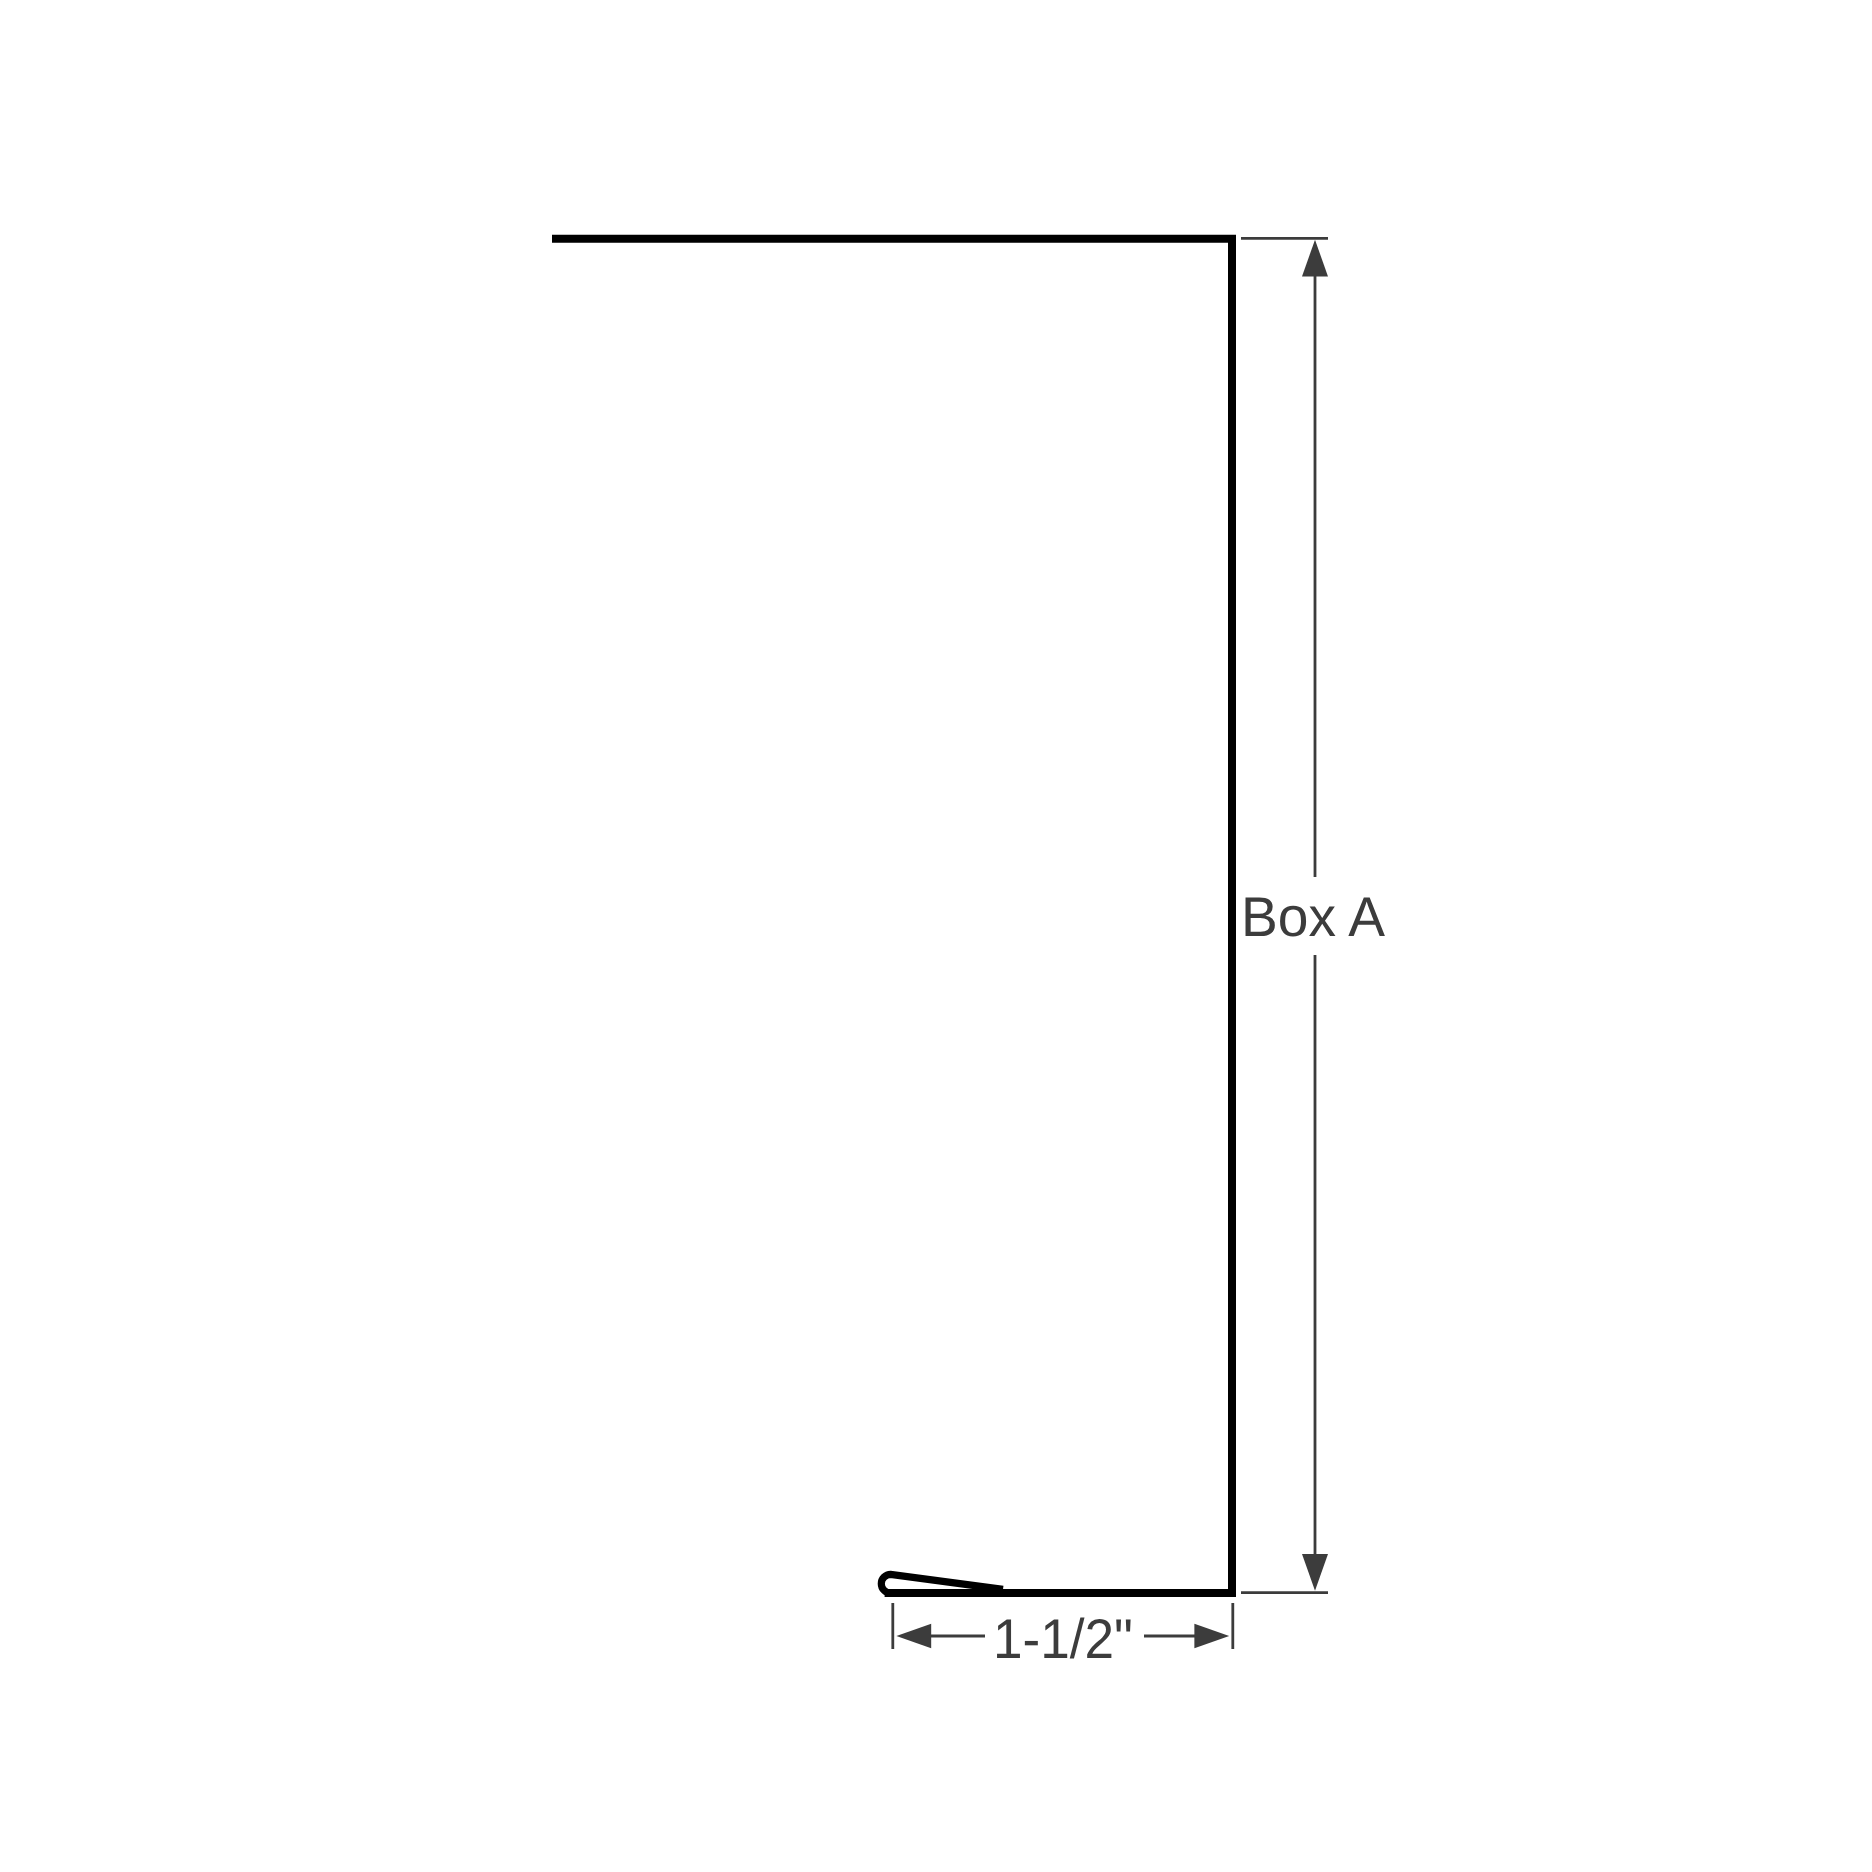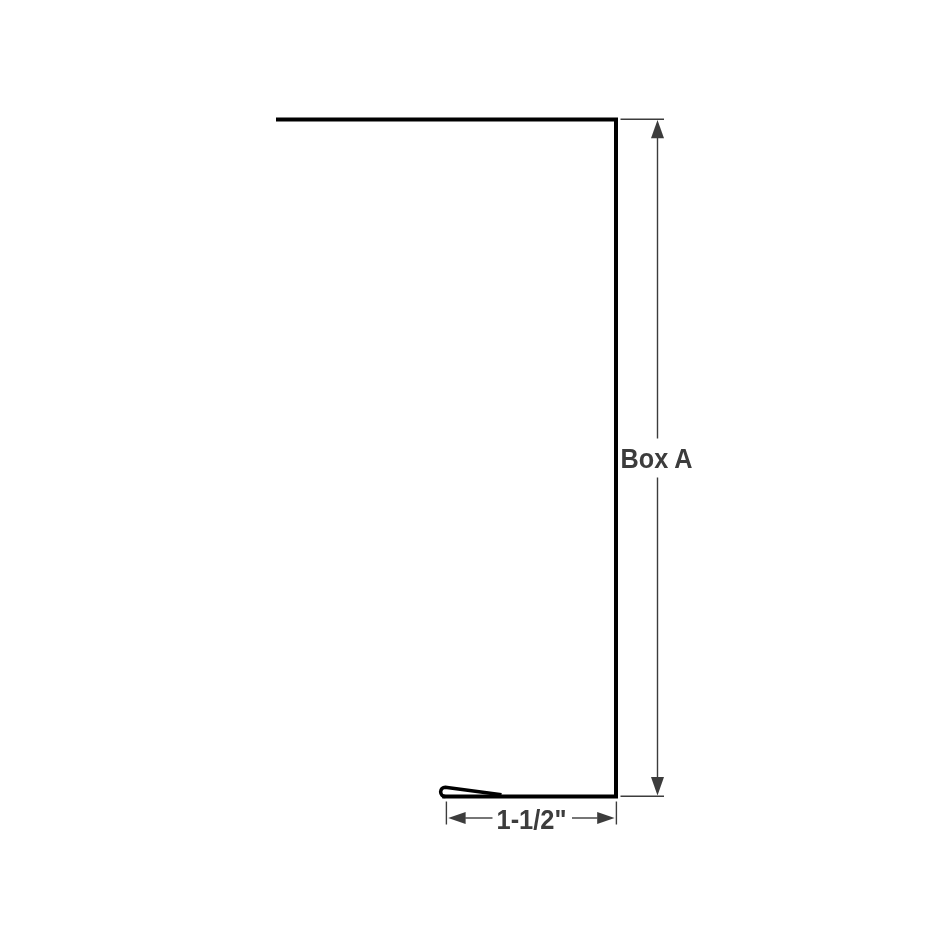--- a/index.html
+++ b/index.html
@@ -1,17 +1,17 @@
 <!DOCTYPE html>
 <html><head>
 <meta charset="utf-8">
 <title>Trim Profile</title>
 <style>
   html,body{margin:0;padding:0;background:#ffffff;}
-  .page{width:936px;height:936px;position:relative;background:#ffffff;overflow:hidden;font-weight:bold;}
+  .page{width:936px;height:936px;position:relative;background:#ffffff;overflow:hidden;}
   svg text{font-family:"Liberation Sans", sans-serif;}
 </style>
 </head>
 <body>
 
 <div class="page">
 <svg width="936" height="936" viewBox="0 0 936 936" xmlns="http://www.w3.org/2000/svg">
 
   <path d="M 276 119.4 L 616 119.4 L 616 796.5 L 442.3 796.5" fill="none" stroke="#000000" stroke-width="4"></path>
 

